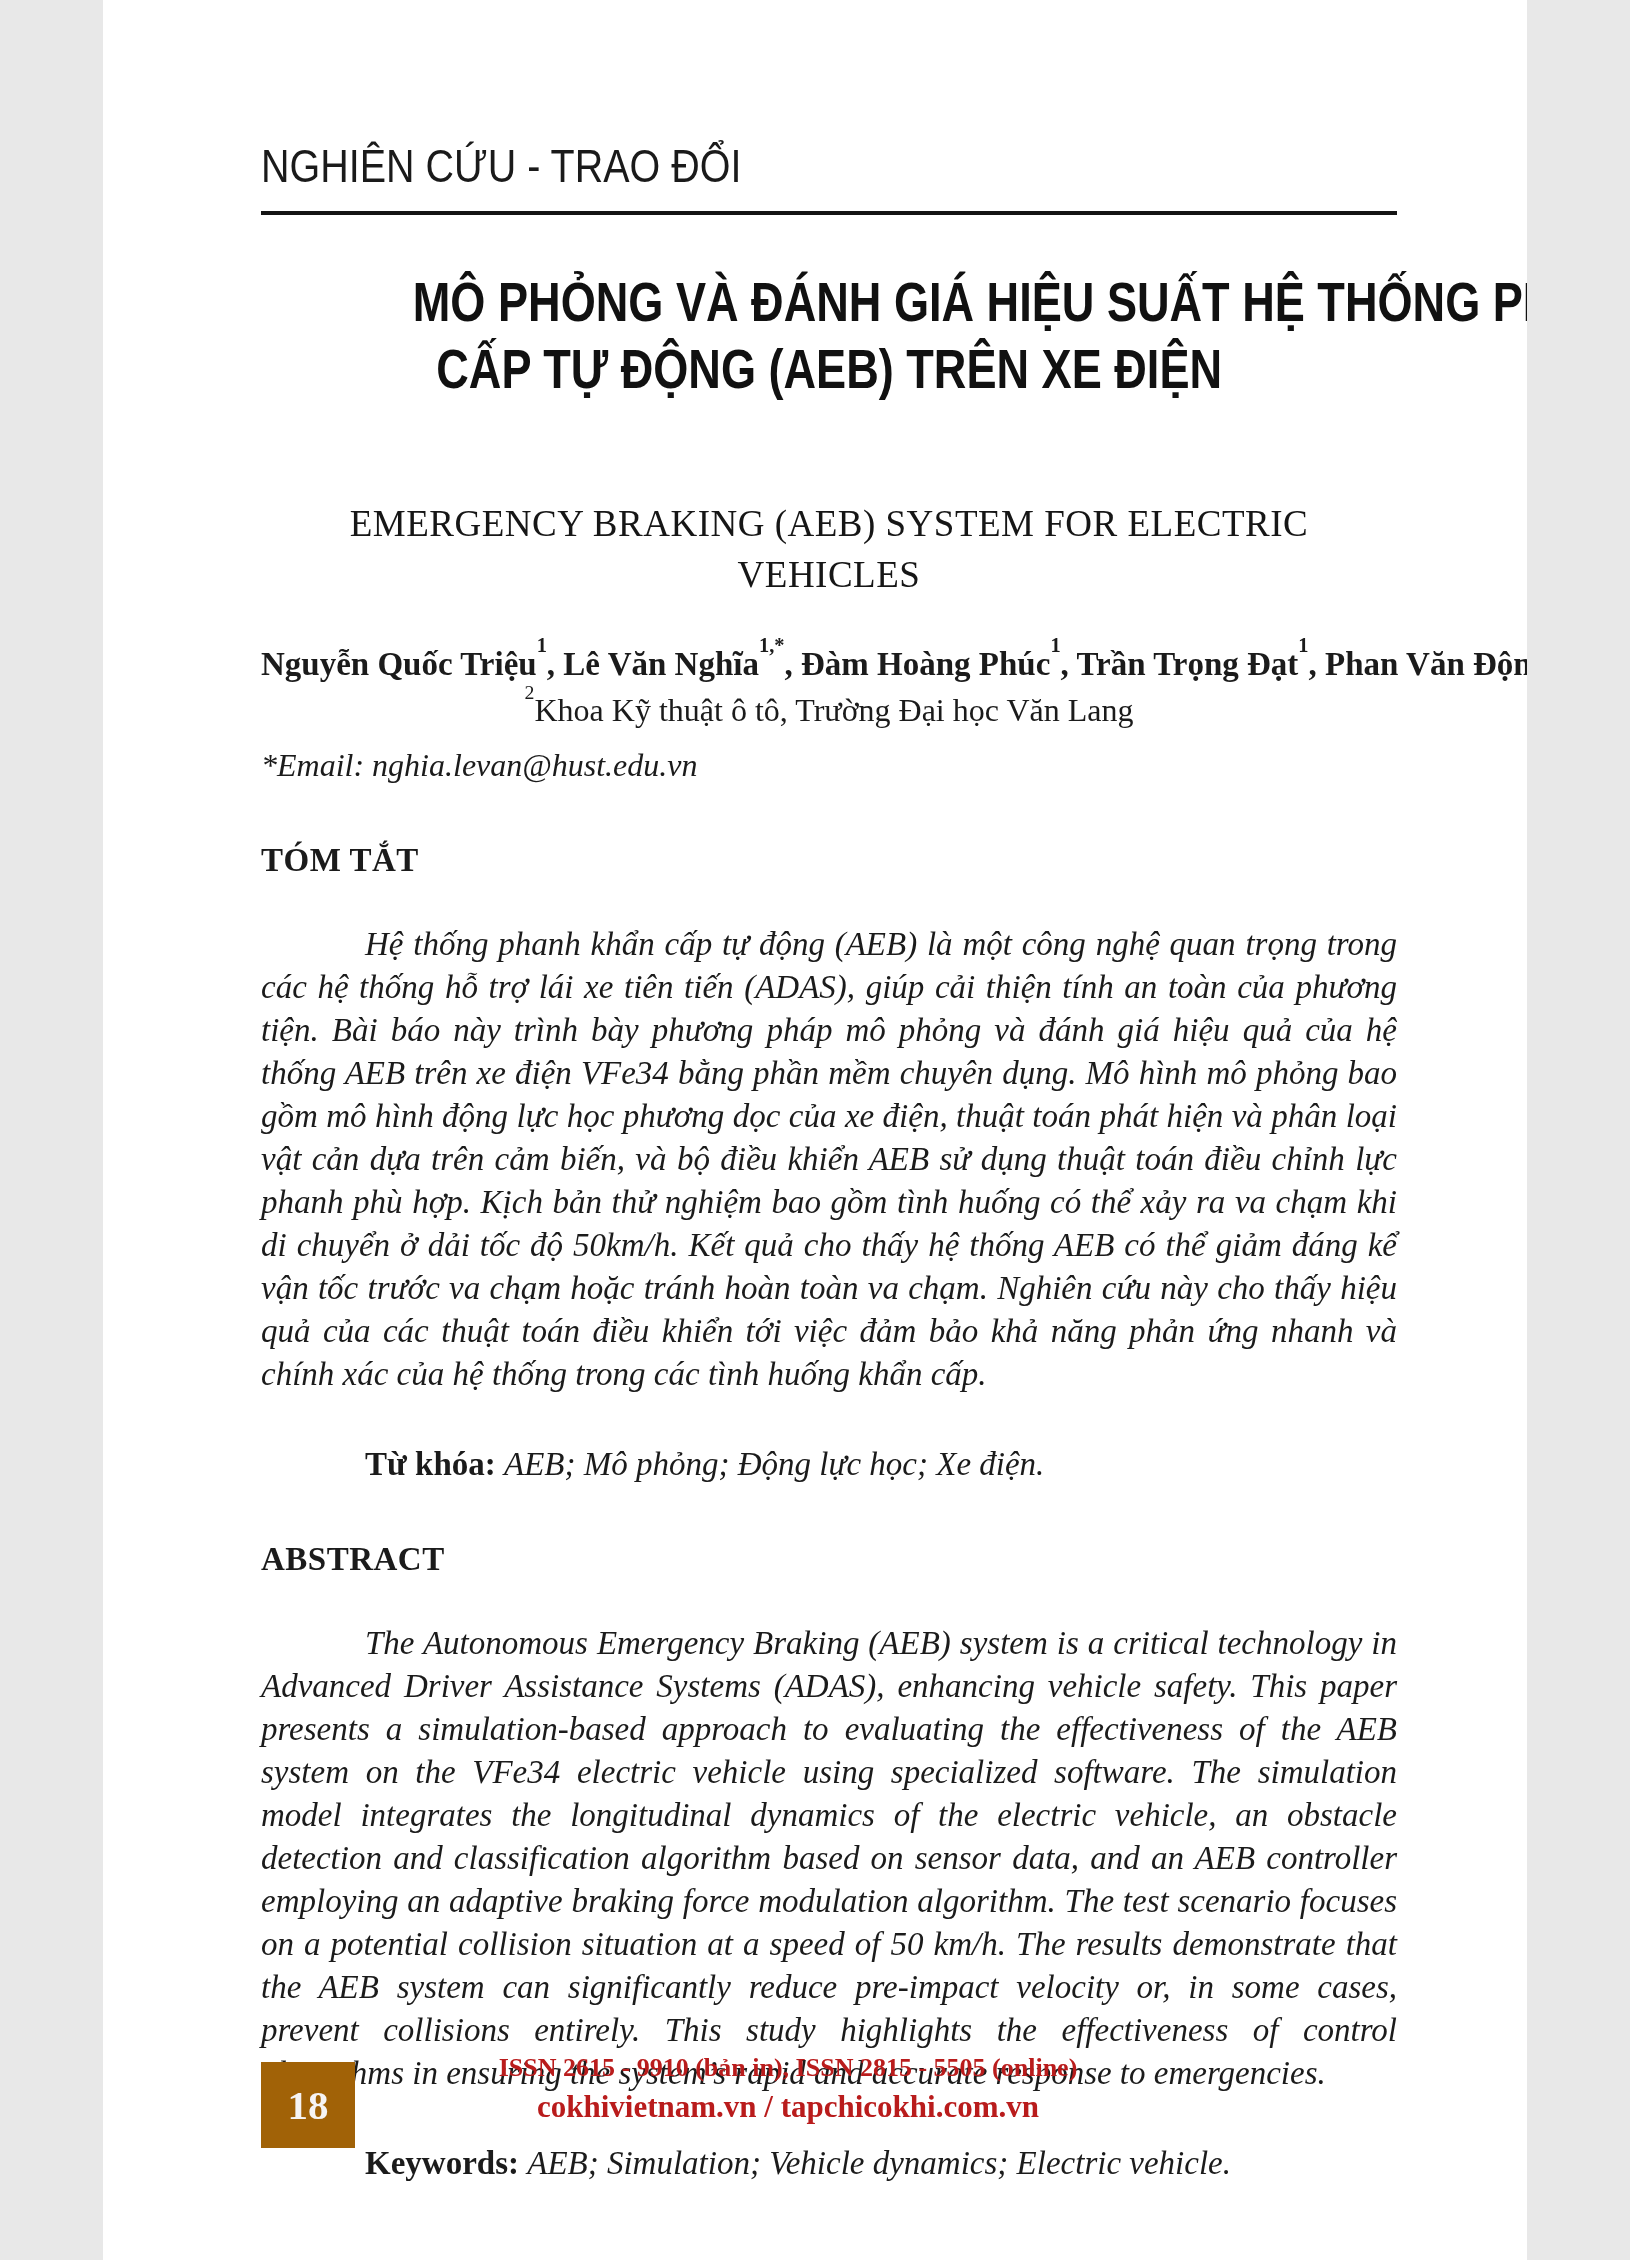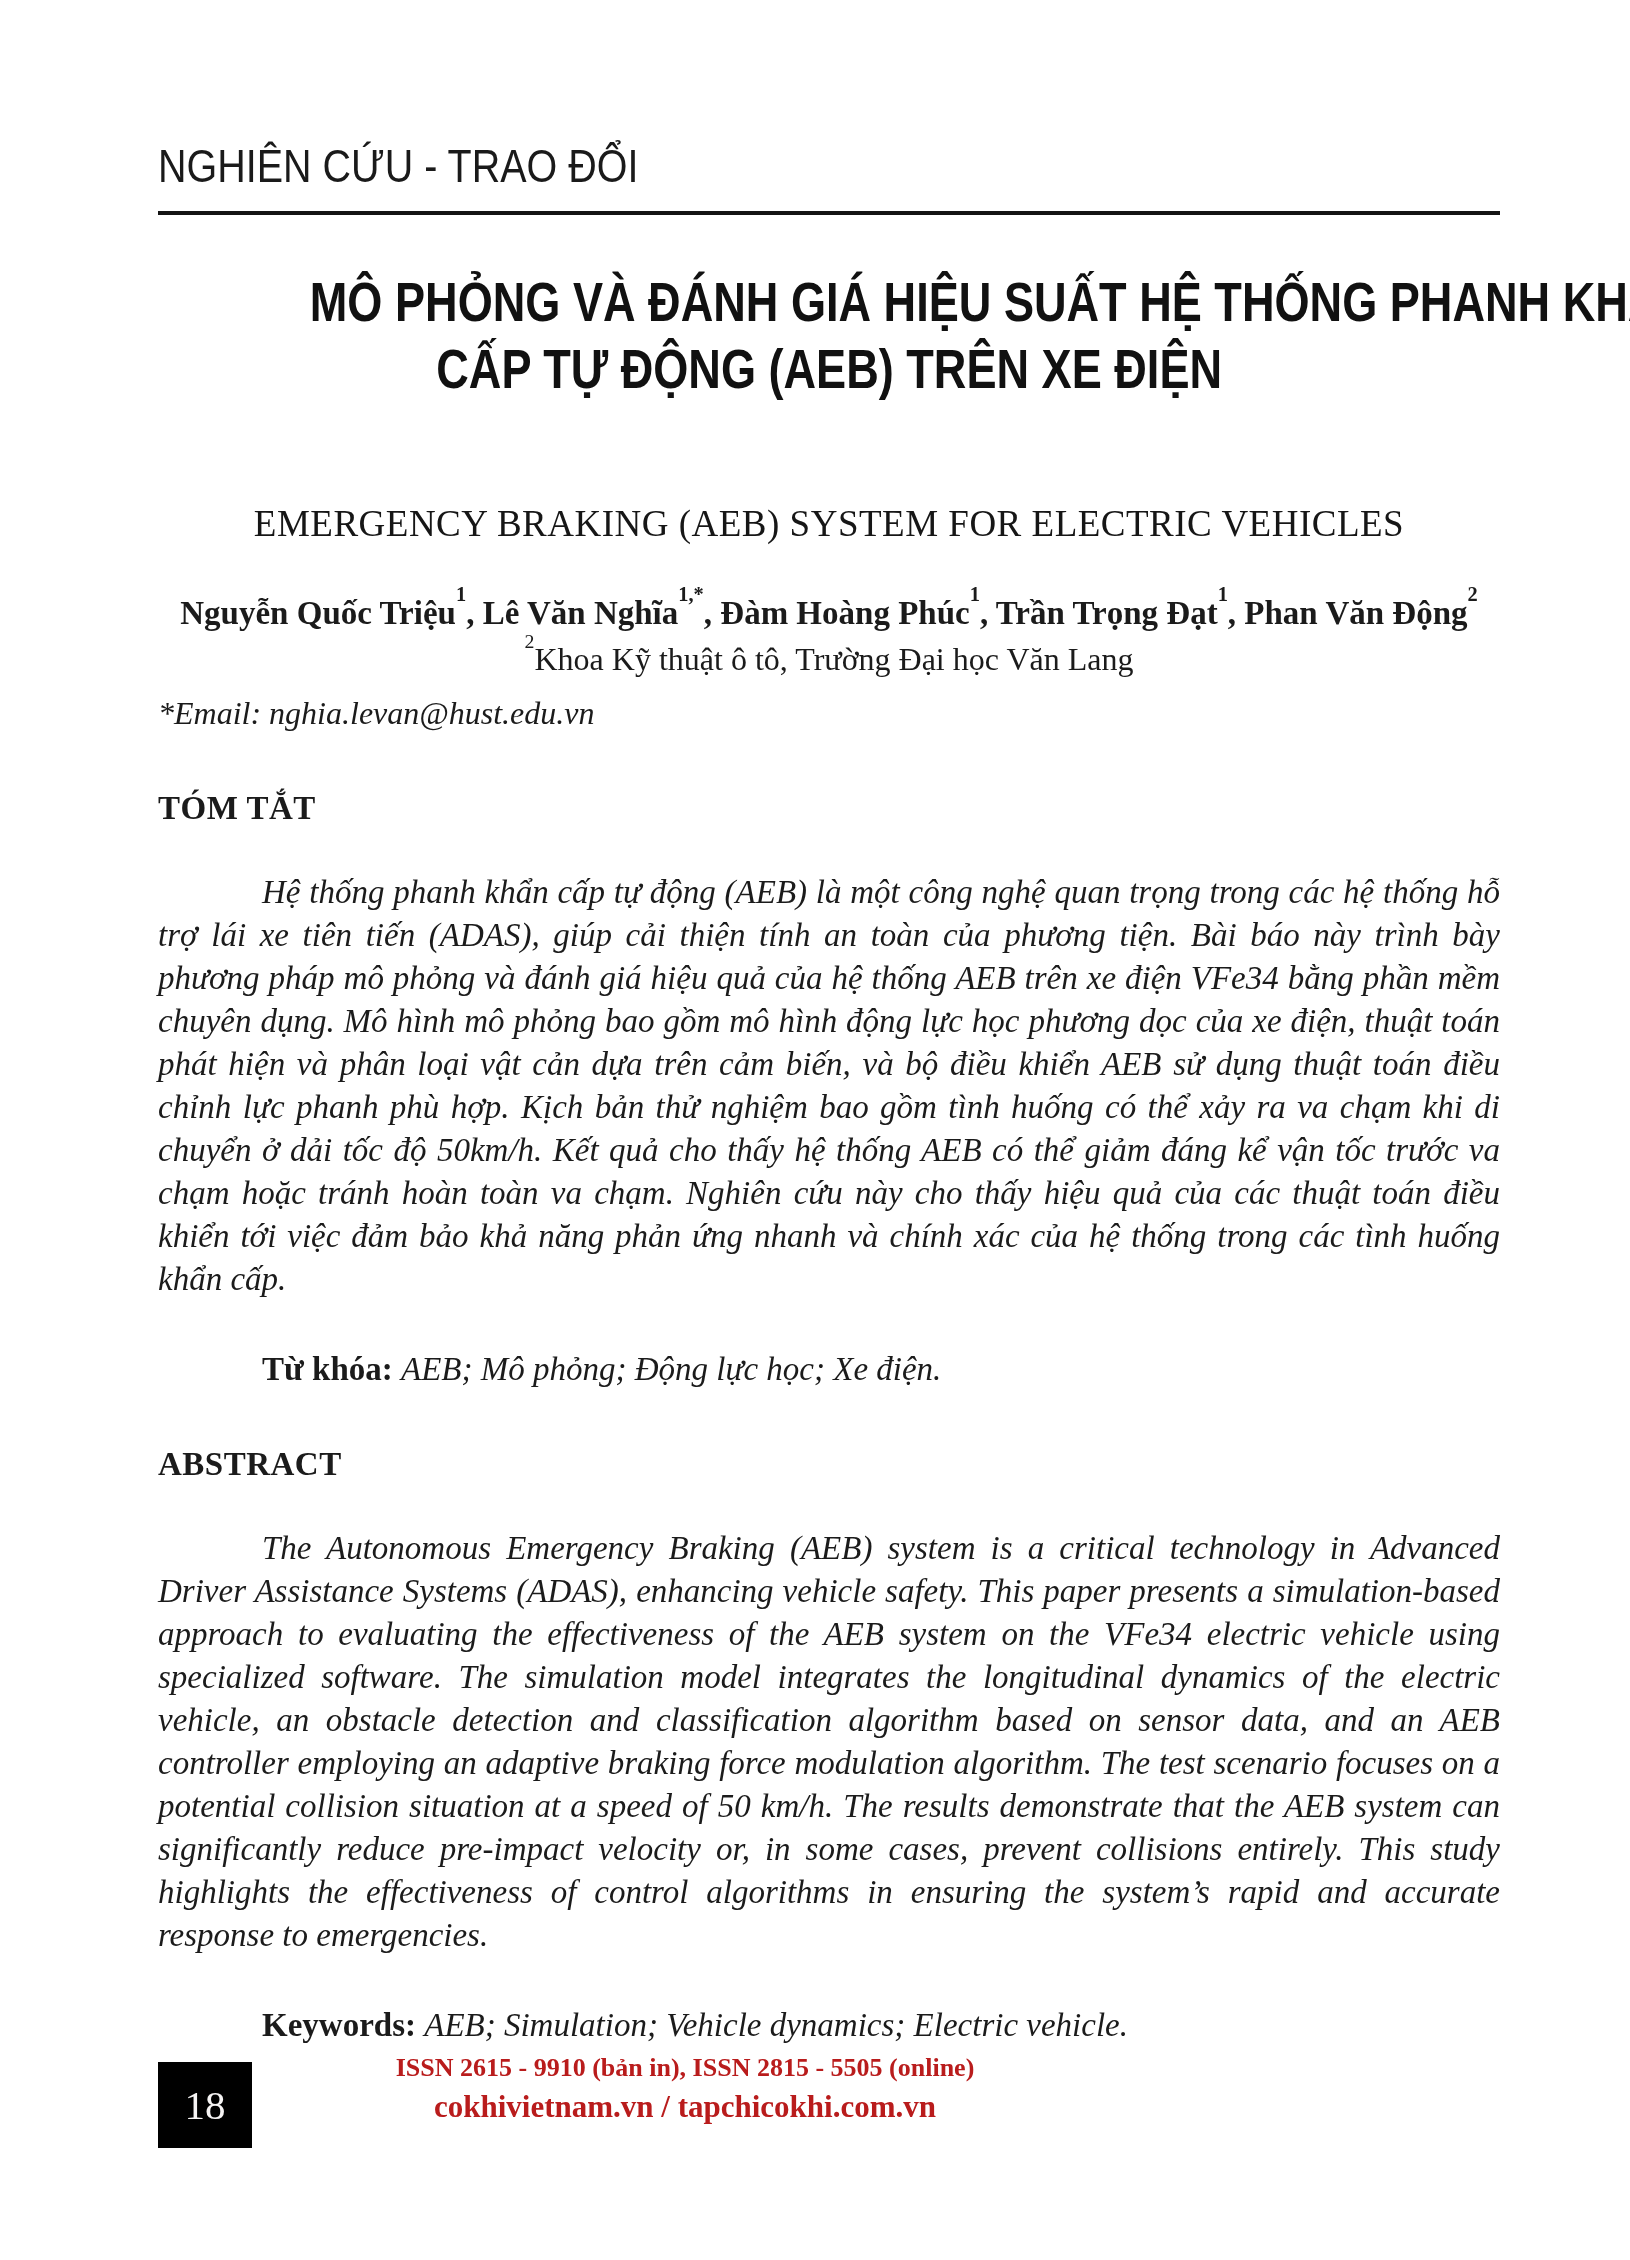--- a/index.html
+++ b/index.html
@@ -1,19 +1,19 @@
 <!DOCTYPE html>
 <html lang="vi"><head>
 <meta charset="utf-8">
 <style>
   * { margin: 0; padding: 0; box-sizing: border-box; }
   html, body { background: #e8e8e8; }
   .page {
     position: relative;
-    width: 1630px;
+    width: 1424px;
     height: 2260px;
     margin: 0 auto;
     background: #ffffff;
     color: #1b1b1b;
     font-family: "Liberation Serif", serif;
     overflow: hidden;
   }
   .content { padding: 138px 130px 0 158px; }
 
   
@@ -110,27 +110,27 @@
   .keywords-line .kw-label { font-weight: 700; font-style: normal; }
   .keywords-line .kw-value { font-style: italic; }
 
   
   .page-badge {
     position: absolute;
     left: 158px;
     top: 2062px;
     width: 94px;
     height: 86px;
-    background: #000000;
+    background: #a16207;
     color: #f6f4f4;
     display: flex;
     align-items: center;
     justify-content: center;
     font-size: 41px;
-    font-weight: 400;
+    font-weight: 700;
   }
   .footer-text {
     position: absolute;
     left: 278px;
     top: 2052px;
     width: 814px;
     text-align: center;
     color: #b91c1c;
   }
   .footer-issn { font-weight: 700; font-size: 26px; line-height: 1.2; }

